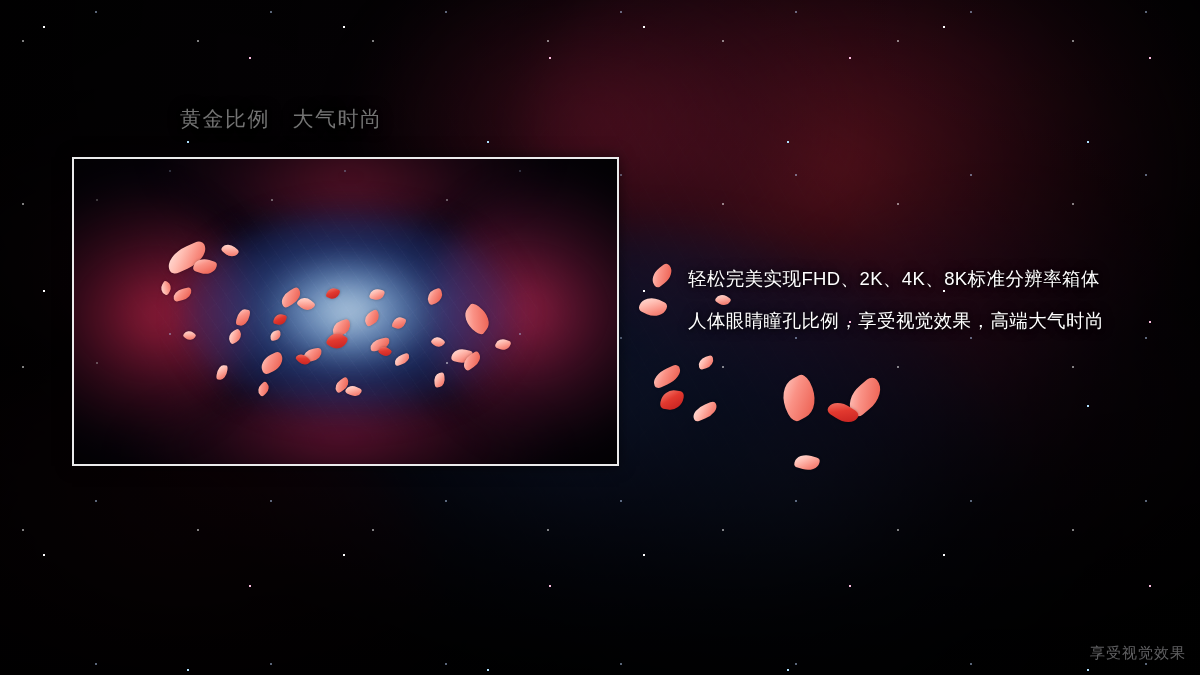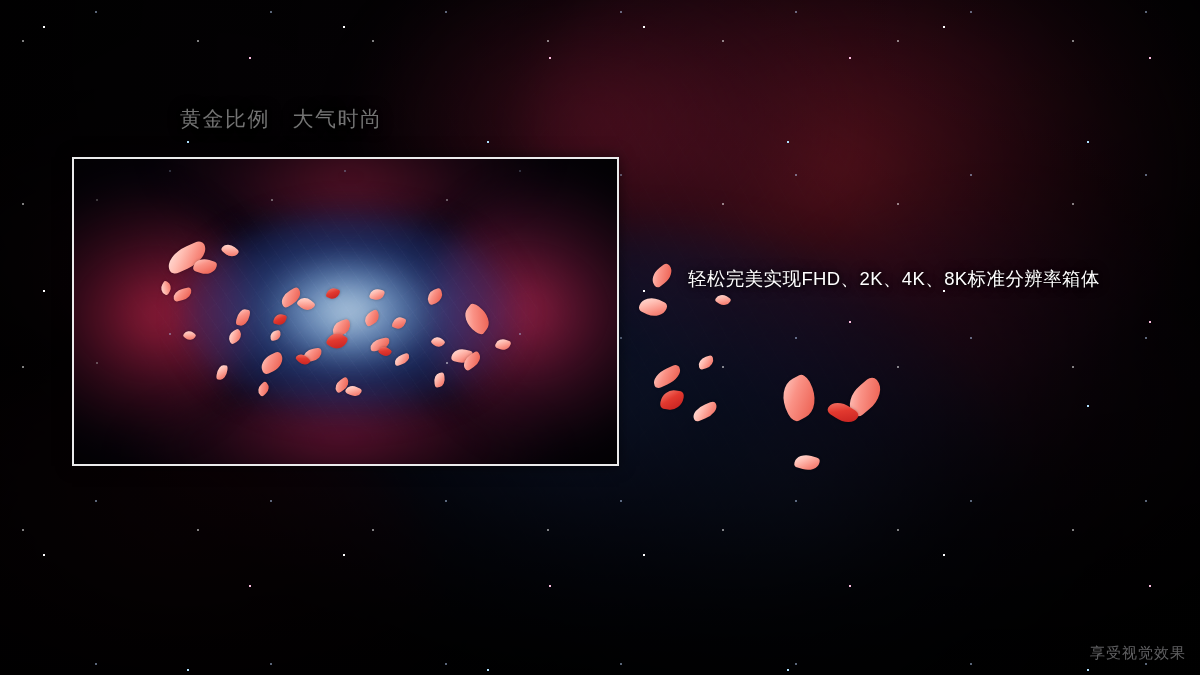--- a/index.html
+++ b/index.html
@@ -343,17 +343,18 @@
   <div class="petal pale" style="left:698px;top:357px;width:16px;height:11px;transform:rotate(-18deg)"></div>
   <div class="petal pale" style="left:692px;top:405px;width:26px;height:13px;transform:rotate(-22deg)"></div>
   <div class="petal mid" style="left:782px;top:378px;width:34px;height:40px;transform:rotate(-28deg)"></div>
   <div class="petal pale" style="left:795px;top:455px;width:24px;height:15px;transform:rotate(16deg)"></div>
   <div class="petal mid" style="left:845px;top:385px;width:40px;height:24px;transform:rotate(-40deg)"></div>
   <div class="petal deep" style="left:828px;top:404px;width:30px;height:17px;transform:rotate(34deg)"></div>
   <div class="petal pale" style="left:716px;top:295px;width:14px;height:10px;transform:rotate(30deg)"></div>
 
   <div class="body-text">
     <div class="body-line">轻松完美实现FHD、2K、4K、8K标准分辨率箱体</div>
+    <div class="body-line">人体眼睛瞳孔比例，享受视觉效果，高端大气时尚</div>
   </div>
 
   <div class="watermark">享受视觉效果</div>
 
 </div>
 
 </body></html>

